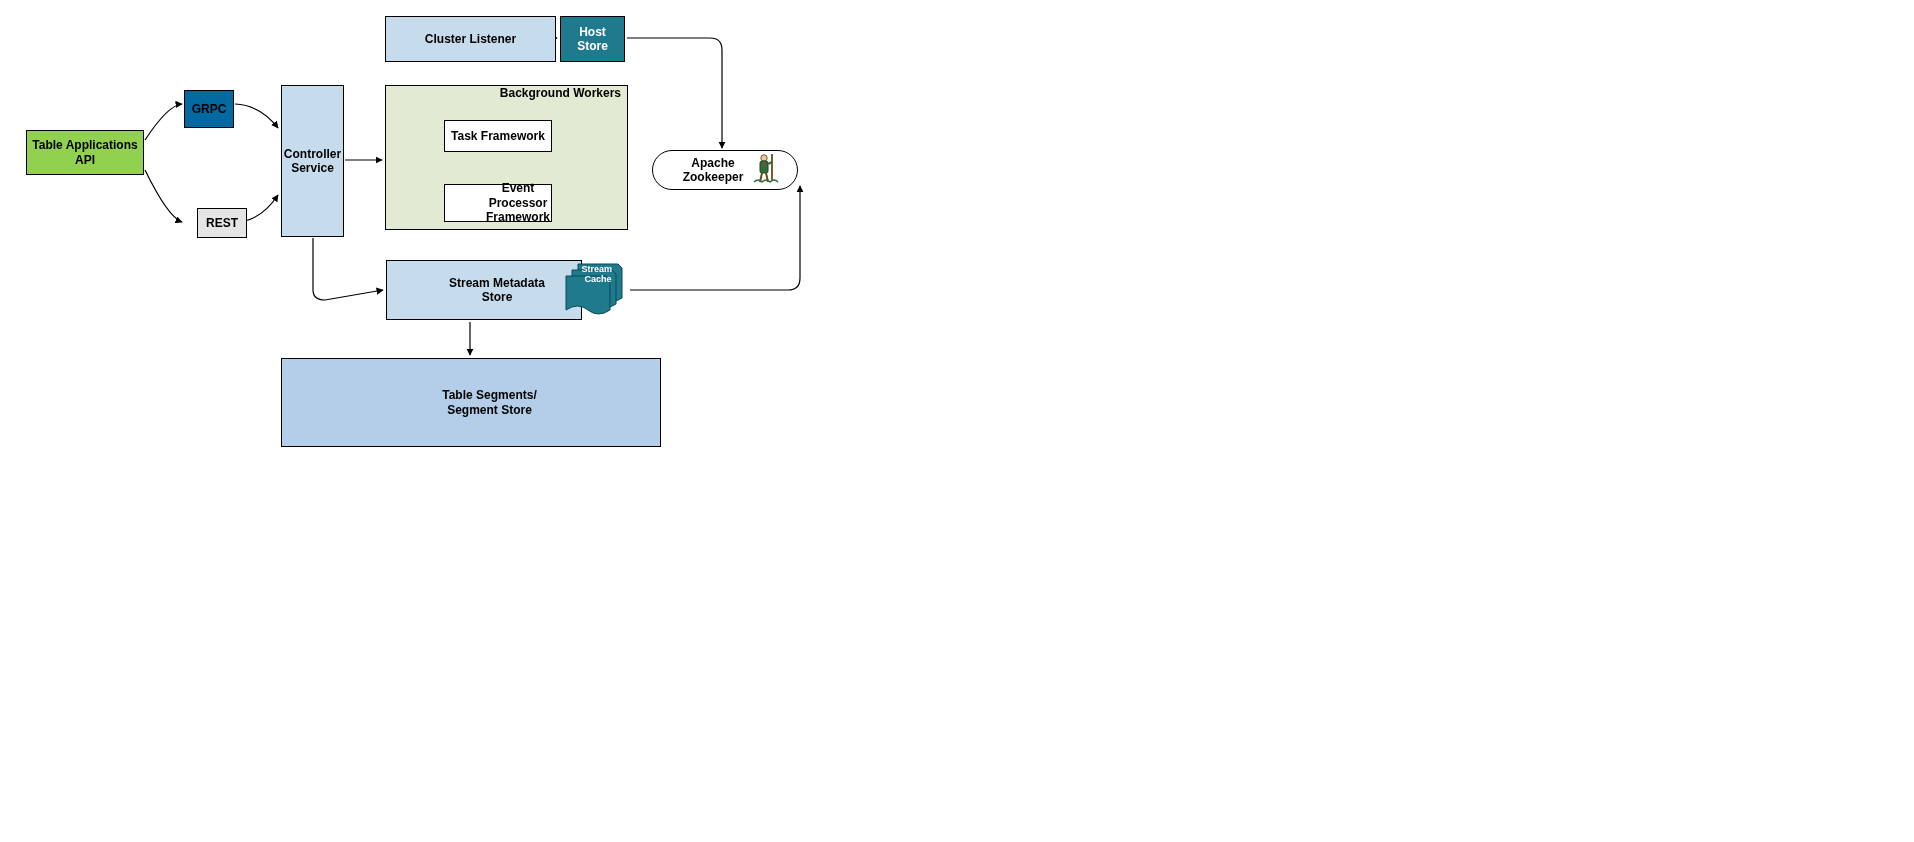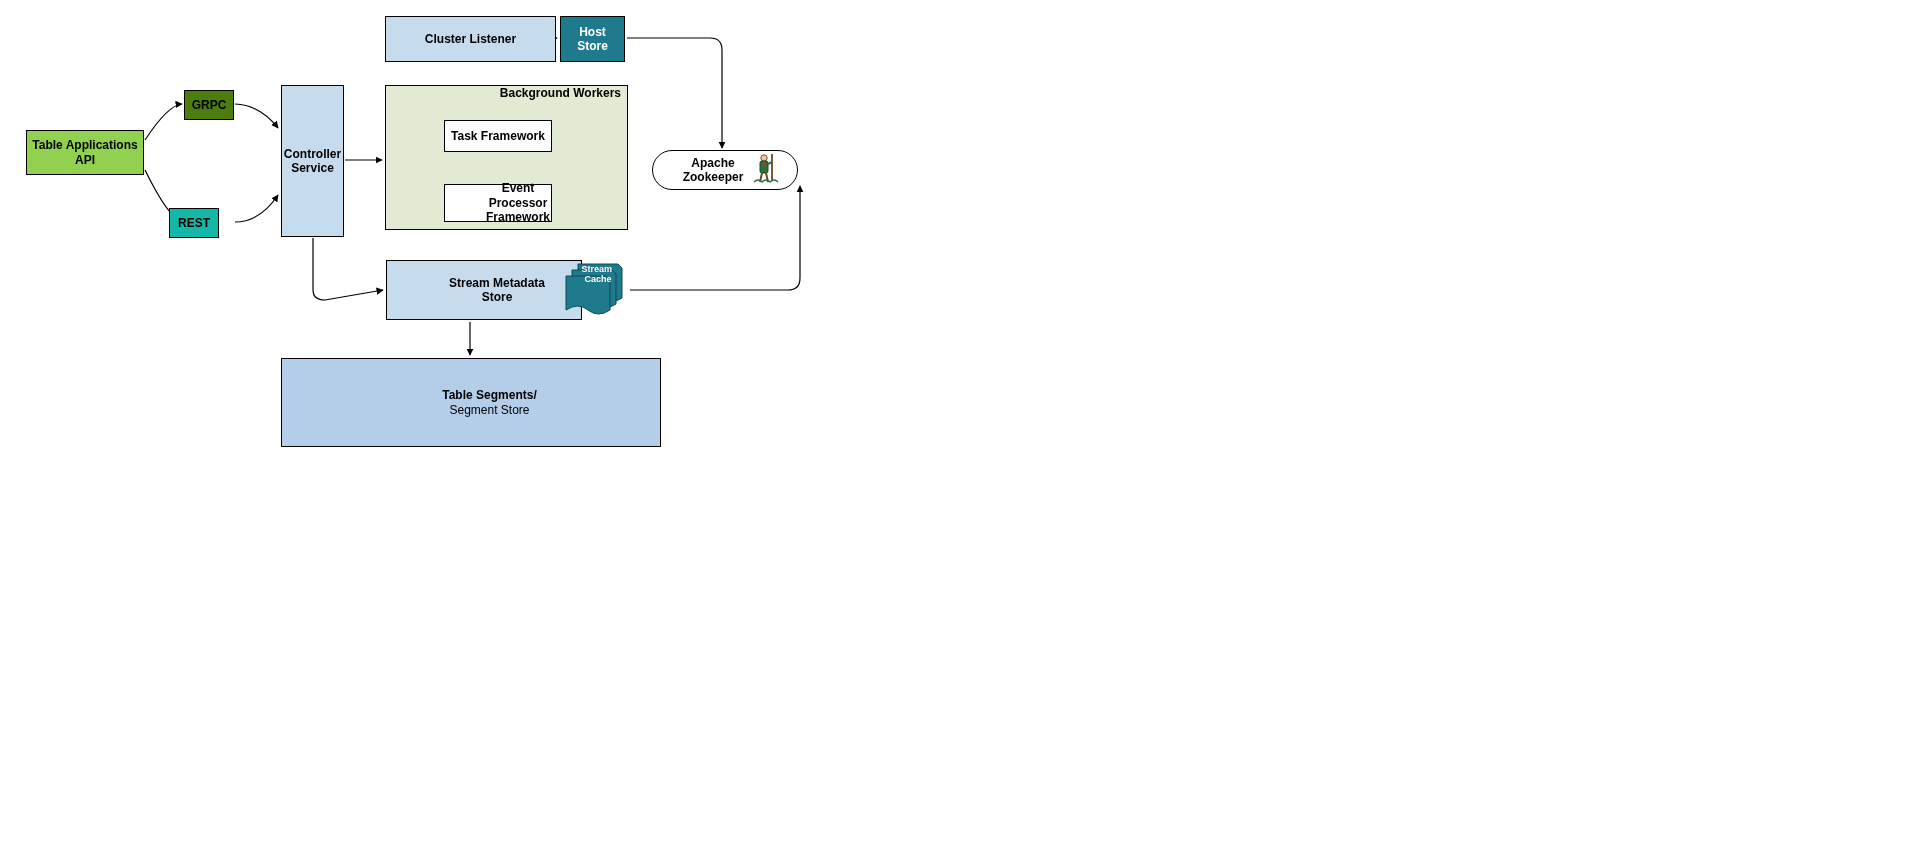--- a/index.html
+++ b/index.html
@@ -80,25 +80,25 @@
     <path d="M 630 290 L 788 290 Q 800 290 800 278 L 800 186" stroke="#000" fill="none" stroke-width="1.2" marker-end="url(#arrow)"></path>
   </svg>
 
   <div class="box" style="left:26px; top:130px; width:118px; height:45px; background:#92d050;">
     <span>
       <span>Table Applications</span><br>
       <span>API</span>
     </span>
   </div>
 
-  <div class="box" style="left:184px; top:90px; width:50px; height:30px; background:#4d7c0f;">
+  <div class="box" style="left:184px; top:90px; width:50px; height:38px; background:#0369a1;">
     <span>GRPC</span>
   </div>
 
-  <div class="box" style="left:169px; top:208px; width:50px; height:30px; background:#14b8a6;">
+  <div class="box" style="left:197px; top:208px; width:50px; height:30px; background:#e5e5e5;">
     <span>REST</span>
   </div>
 
   <div class="box" style="left:281px; top:85px; width:63px; height:152px; background:#c6dced;">
     <span>
       <span>Controller</span><br>
       <span>Service</span>
     </span>
   </div>
 
@@ -141,21 +141,21 @@
     <path d="M6 18 L46 18 L50 22 L50 52 Q38 60 28 52 Q18 44 6 52 Z" fill="#1e7a8c" stroke="#0b4a57"></path>
     <text x="32" y="14" font-family="Segoe UI, Arial" font-size="9" font-weight="bold" fill="#ffffff" text-anchor="middle">
       <tspan x="38" dy="0">Stream</tspan>
       <tspan x="38" dy="10">Cache</tspan>
     </text>
   </svg>
 
   <div class="box" style="left:281px; top:358px; width:380px; height:89px; background:#b4cde8;padding-left:41px;">
     <span>
       <span>Table Segments/</span><br>
-      <span class="nolabel" style="font-weight:normal;">Segment Store</span>
+      <span class="nolabel" style="font-weight:bold;">Segment Store</span>
     </span>
   </div>
 
   <div class="box" style="left:652px; top:150px; width:146px; height:40px; background:#ffffff; border-radius:22px; justify-content:center;">
     <span style="padding-right:24px;">
       <span>Apache</span><br>
       <span>Zookeeper</span>
     </span>
   </div>
 

